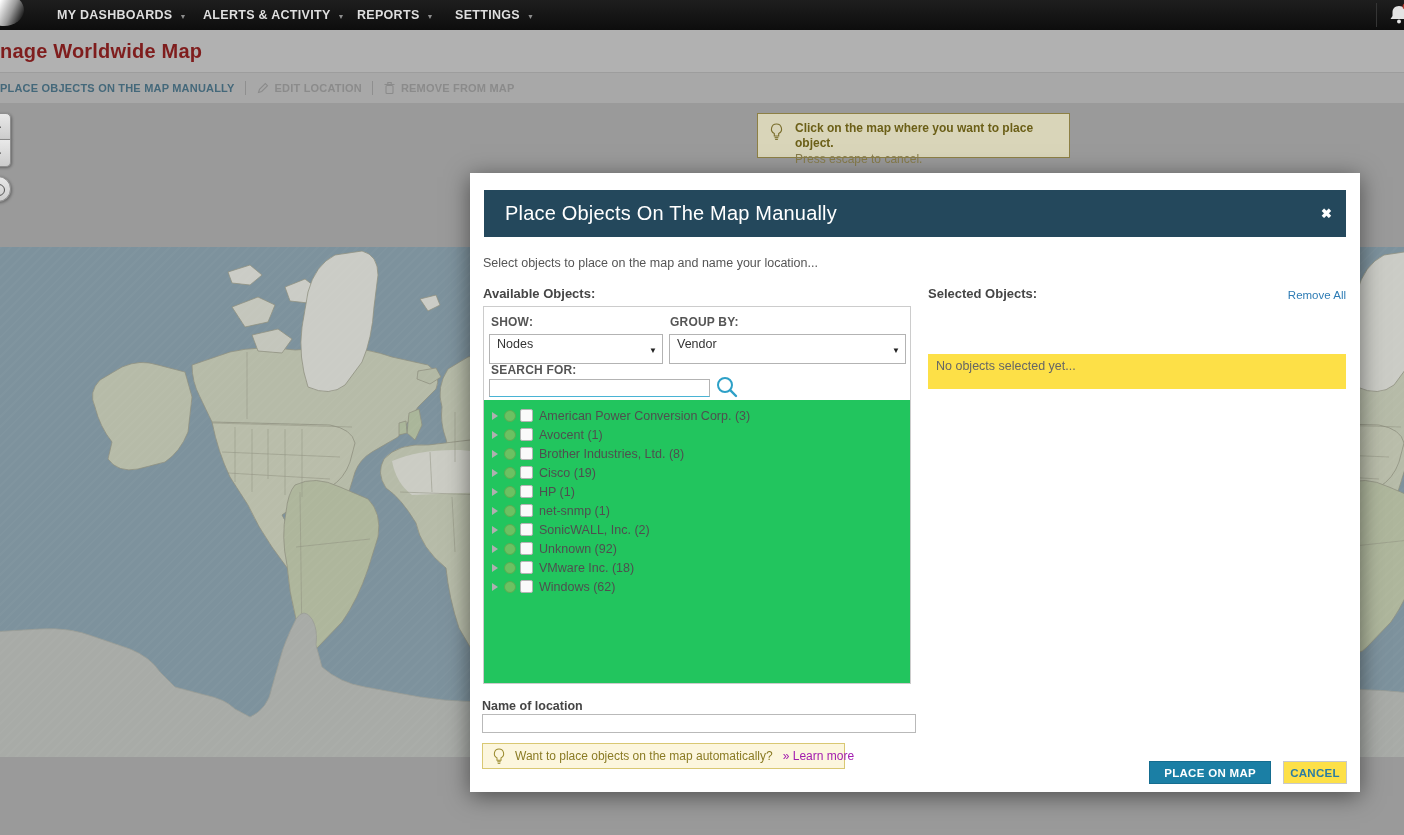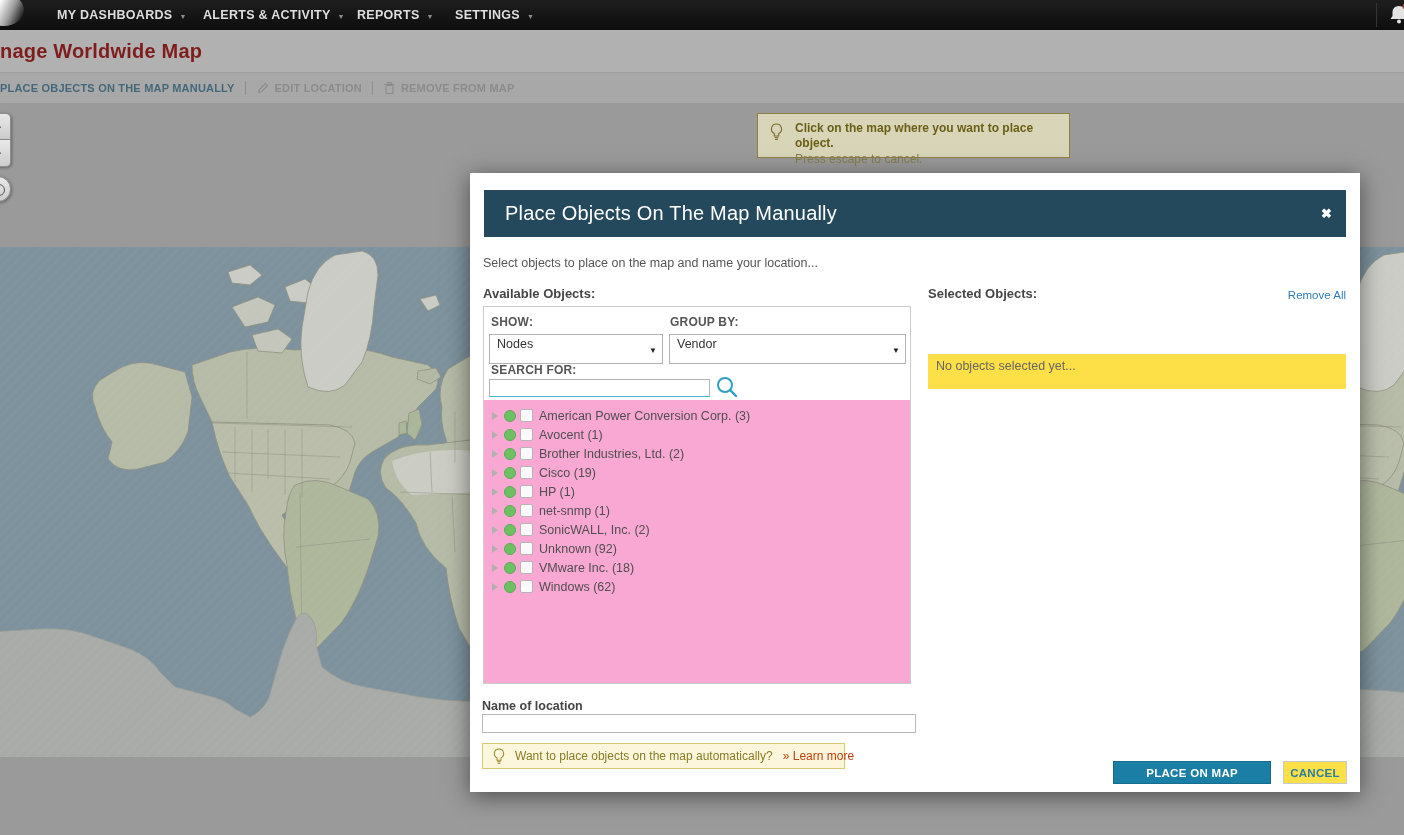--- a/index.html
+++ b/index.html
@@ -119,21 +119,21 @@
   .search-input {
     position:absolute; left:5px; top:72px; width:221px; height:18px;
     border:1px solid #b3b3b3; border-bottom:1px solid #49b3d4;
     font-size:12px; padding:0 4px; outline:none; background:#fff;
     font-family:"Liberation Sans", sans-serif;
   }
   .search-ico { position:absolute; left:231px; top:68px; cursor:pointer; }
 
   .list-box {
     position:absolute; left:13px; top:227px; width:428px; height:284px;
-    border:1px solid #cccccc; border-top:none; background:#f9a8d4;
+    border:1px solid #cccccc; border-top:none; background:#22c55e;
     padding-top:6px; overflow:hidden;
   }
   .tree-row { display:flex; align-items:center; height:19px; padding-left:8px; cursor:pointer; }
   .tri {
     width:0; height:0; border-top:4px solid transparent; border-bottom:4px solid transparent;
     border-left:6px solid #b0b0b0; margin-right:6px; flex:0 0 auto;
   }
   .dot {
     width:12px; height:12px; border-radius:50%; background:#6cc162;
     border:1px solid #5aac51; margin-right:4px; flex:0 0 auto;
@@ -154,29 +154,29 @@
     position:absolute; left:12px; top:541px; width:434px; height:19px;
     border:1px solid #b9b9b9; font-size:12px; padding:0 5px; outline:none;
     font-family:"Liberation Sans", sans-serif;
   }
   .tip-box {
     position:absolute; left:12px; top:570px; width:363px; height:26px;
     background:#fcf6dd; border:1px solid #d9c873;
     display:flex; align-items:center; padding:0 10px; gap:10px;
   }
   .tip-text { font-size:12px; color:#8a7b24; white-space:nowrap; }
-  .tip-link { font-size:12px; color:#c2410c; cursor:pointer; white-space:nowrap; }
+  .tip-link { font-size:12px; color:#a21caf; cursor:pointer; white-space:nowrap; }
 
   .btn-row { position:absolute; right:13px; top:588px; display:flex; gap:12px; }
   .btn {
     height:23px; font-size:11.5px; font-weight:700; letter-spacing:.3px;
     display:flex; align-items:center; justify-content:center; cursor:pointer;
     font-family:"Liberation Sans", sans-serif;
   }
-  .btn-primary { background:#1b7fa5; border:1px solid #156d90; color:#fff; padding:0 32px; }
+  .btn-primary { background:#1b7fa5; border:1px solid #156d90; color:#fff; padding:0 14px; }
   .btn-secondary { background:#fde047; border:1px solid #c9c9c9; color:#2a7ca3; width:64px; }
 </style>
 </head>
 <body>
 
 <div class="topnav">
   <div class="logo-blob"></div>
   <div class="nav-item" style="left:57px">
     <span>MY DASHBOARDS</span>
     <span class="caret">▼</span>
@@ -382,21 +382,21 @@
     <div class="tree-row">
         <span class="tri"></span>
         <span class="dot"></span>
         <span class="cbx"></span>
         <span class="tree-label">Avocent (1)</span>
       </div>
     <div class="tree-row">
         <span class="tri"></span>
         <span class="dot"></span>
         <span class="cbx"></span>
-        <span class="tree-label">Brother Industries, Ltd. (2)</span>
+        <span class="tree-label">Brother Industries, Ltd. (8)</span>
       </div>
     <div class="tree-row">
         <span class="tri"></span>
         <span class="dot"></span>
         <span class="cbx"></span>
         <span class="tree-label">Cisco (19)</span>
       </div>
     <div class="tree-row">
         <span class="tri"></span>
         <span class="dot"></span>

